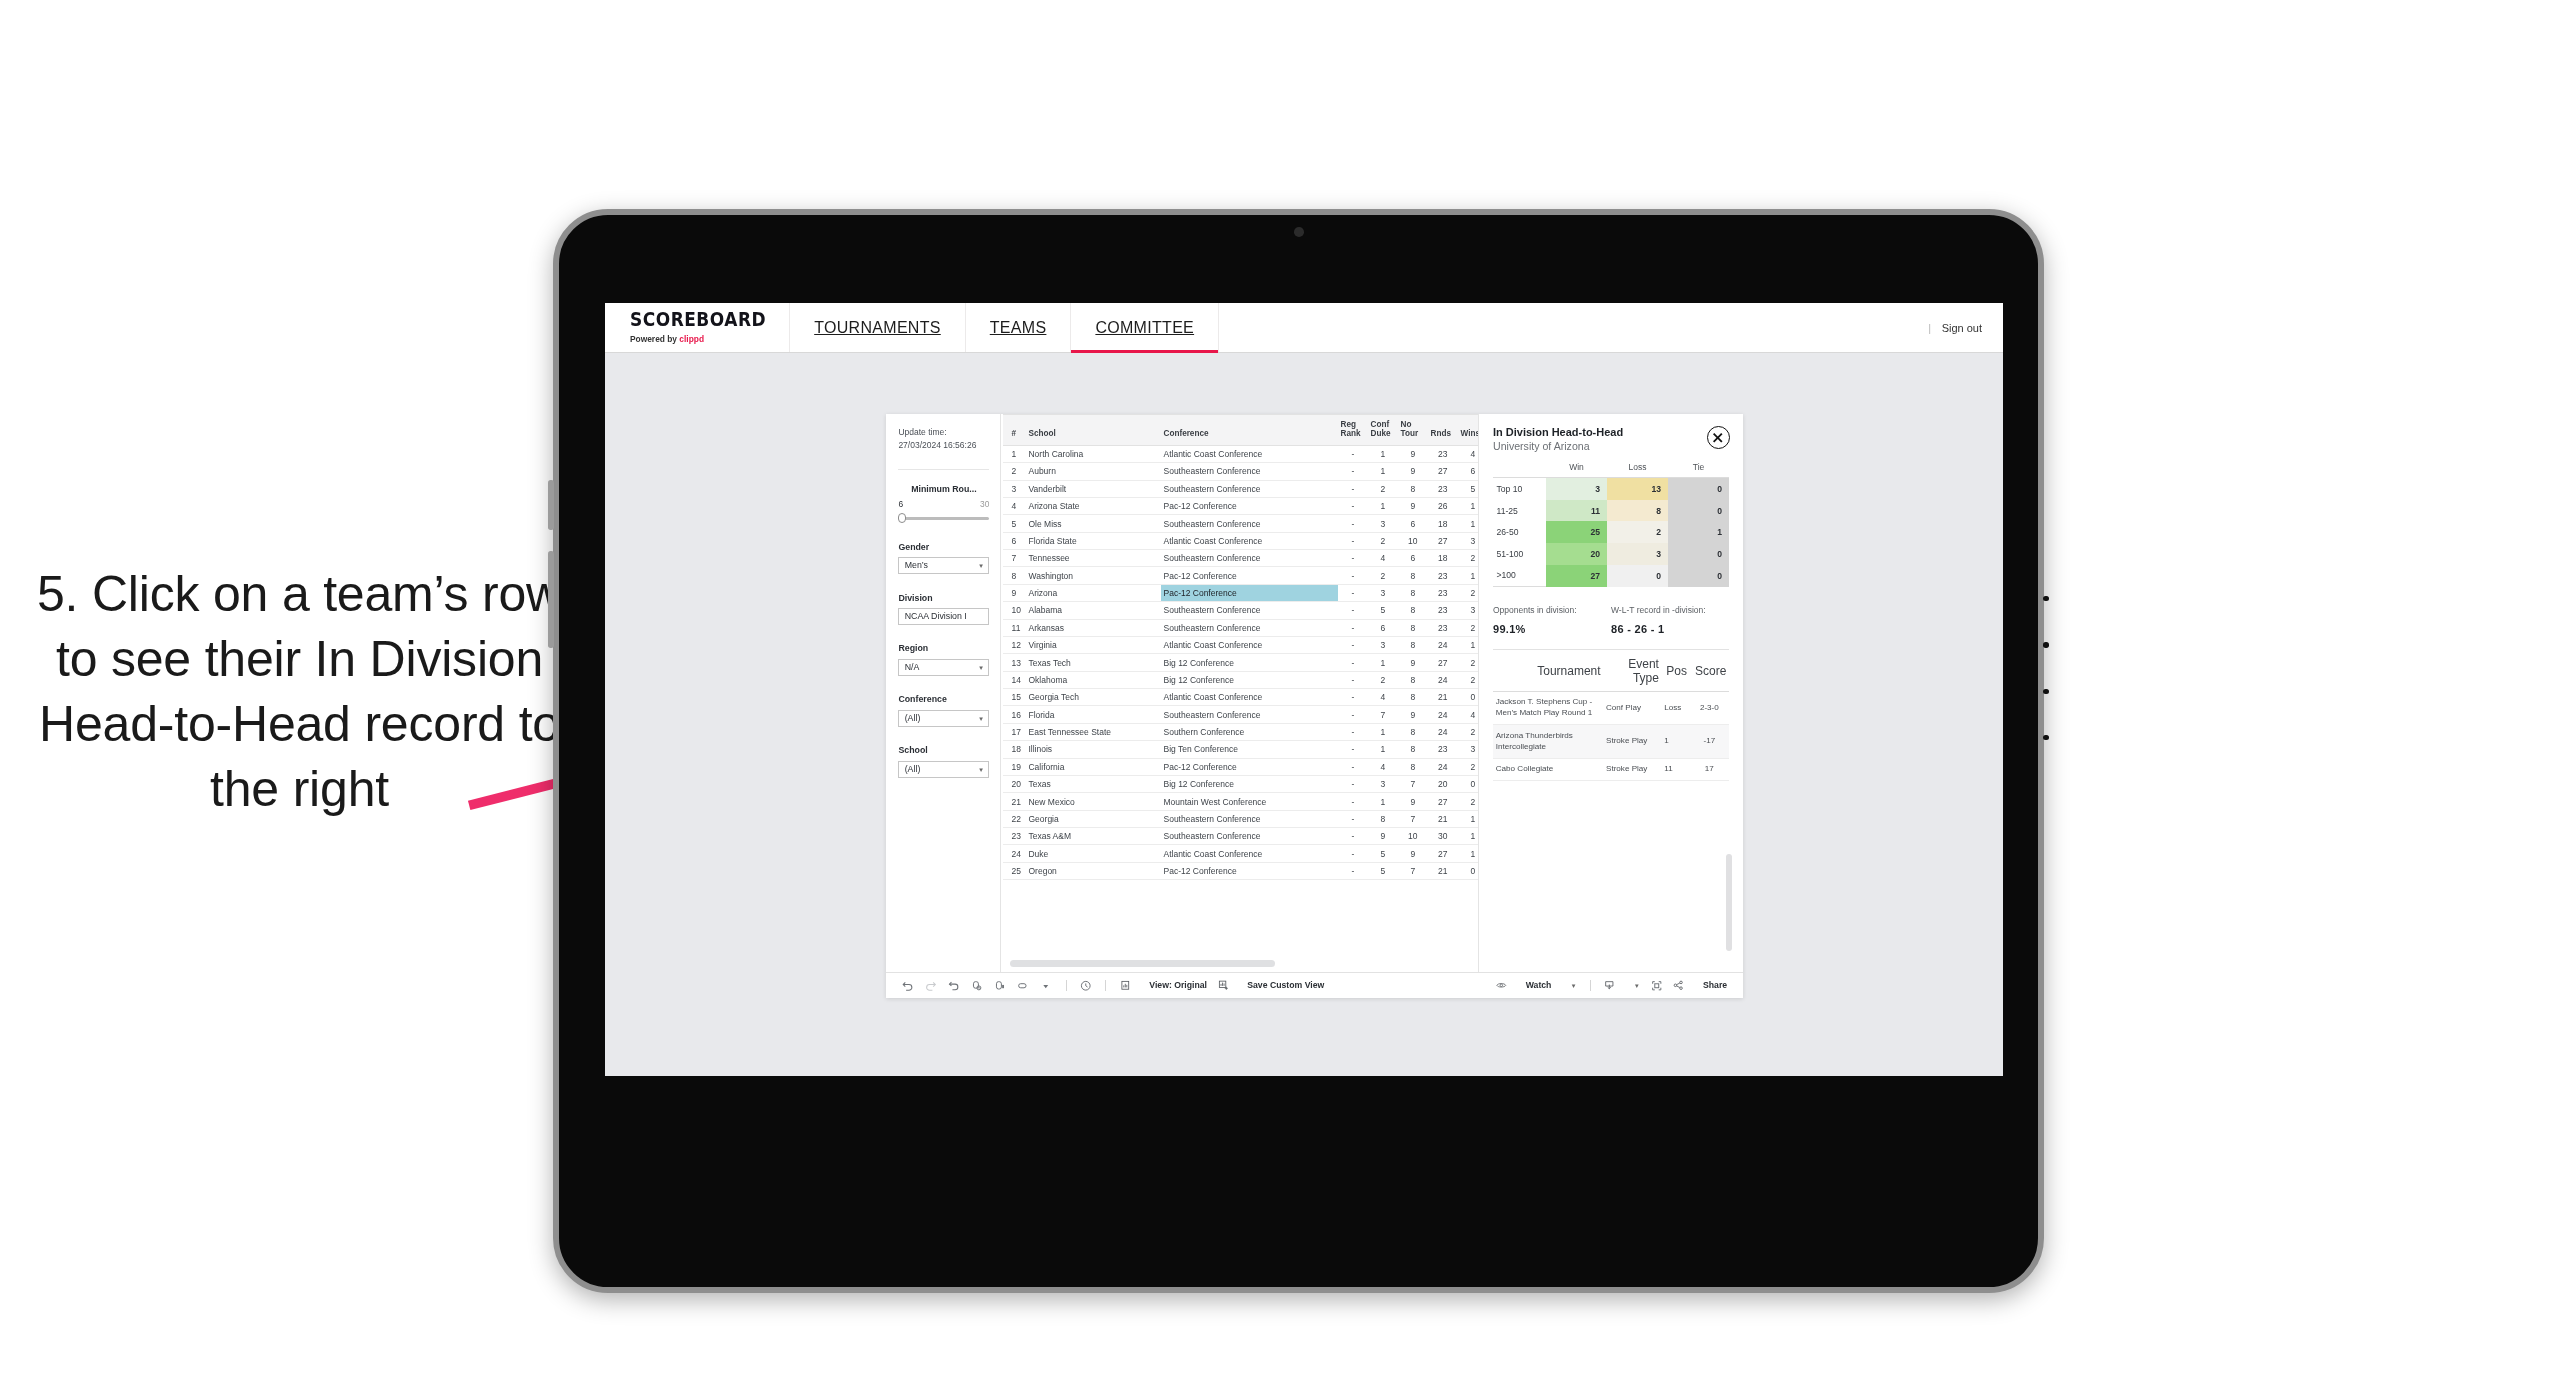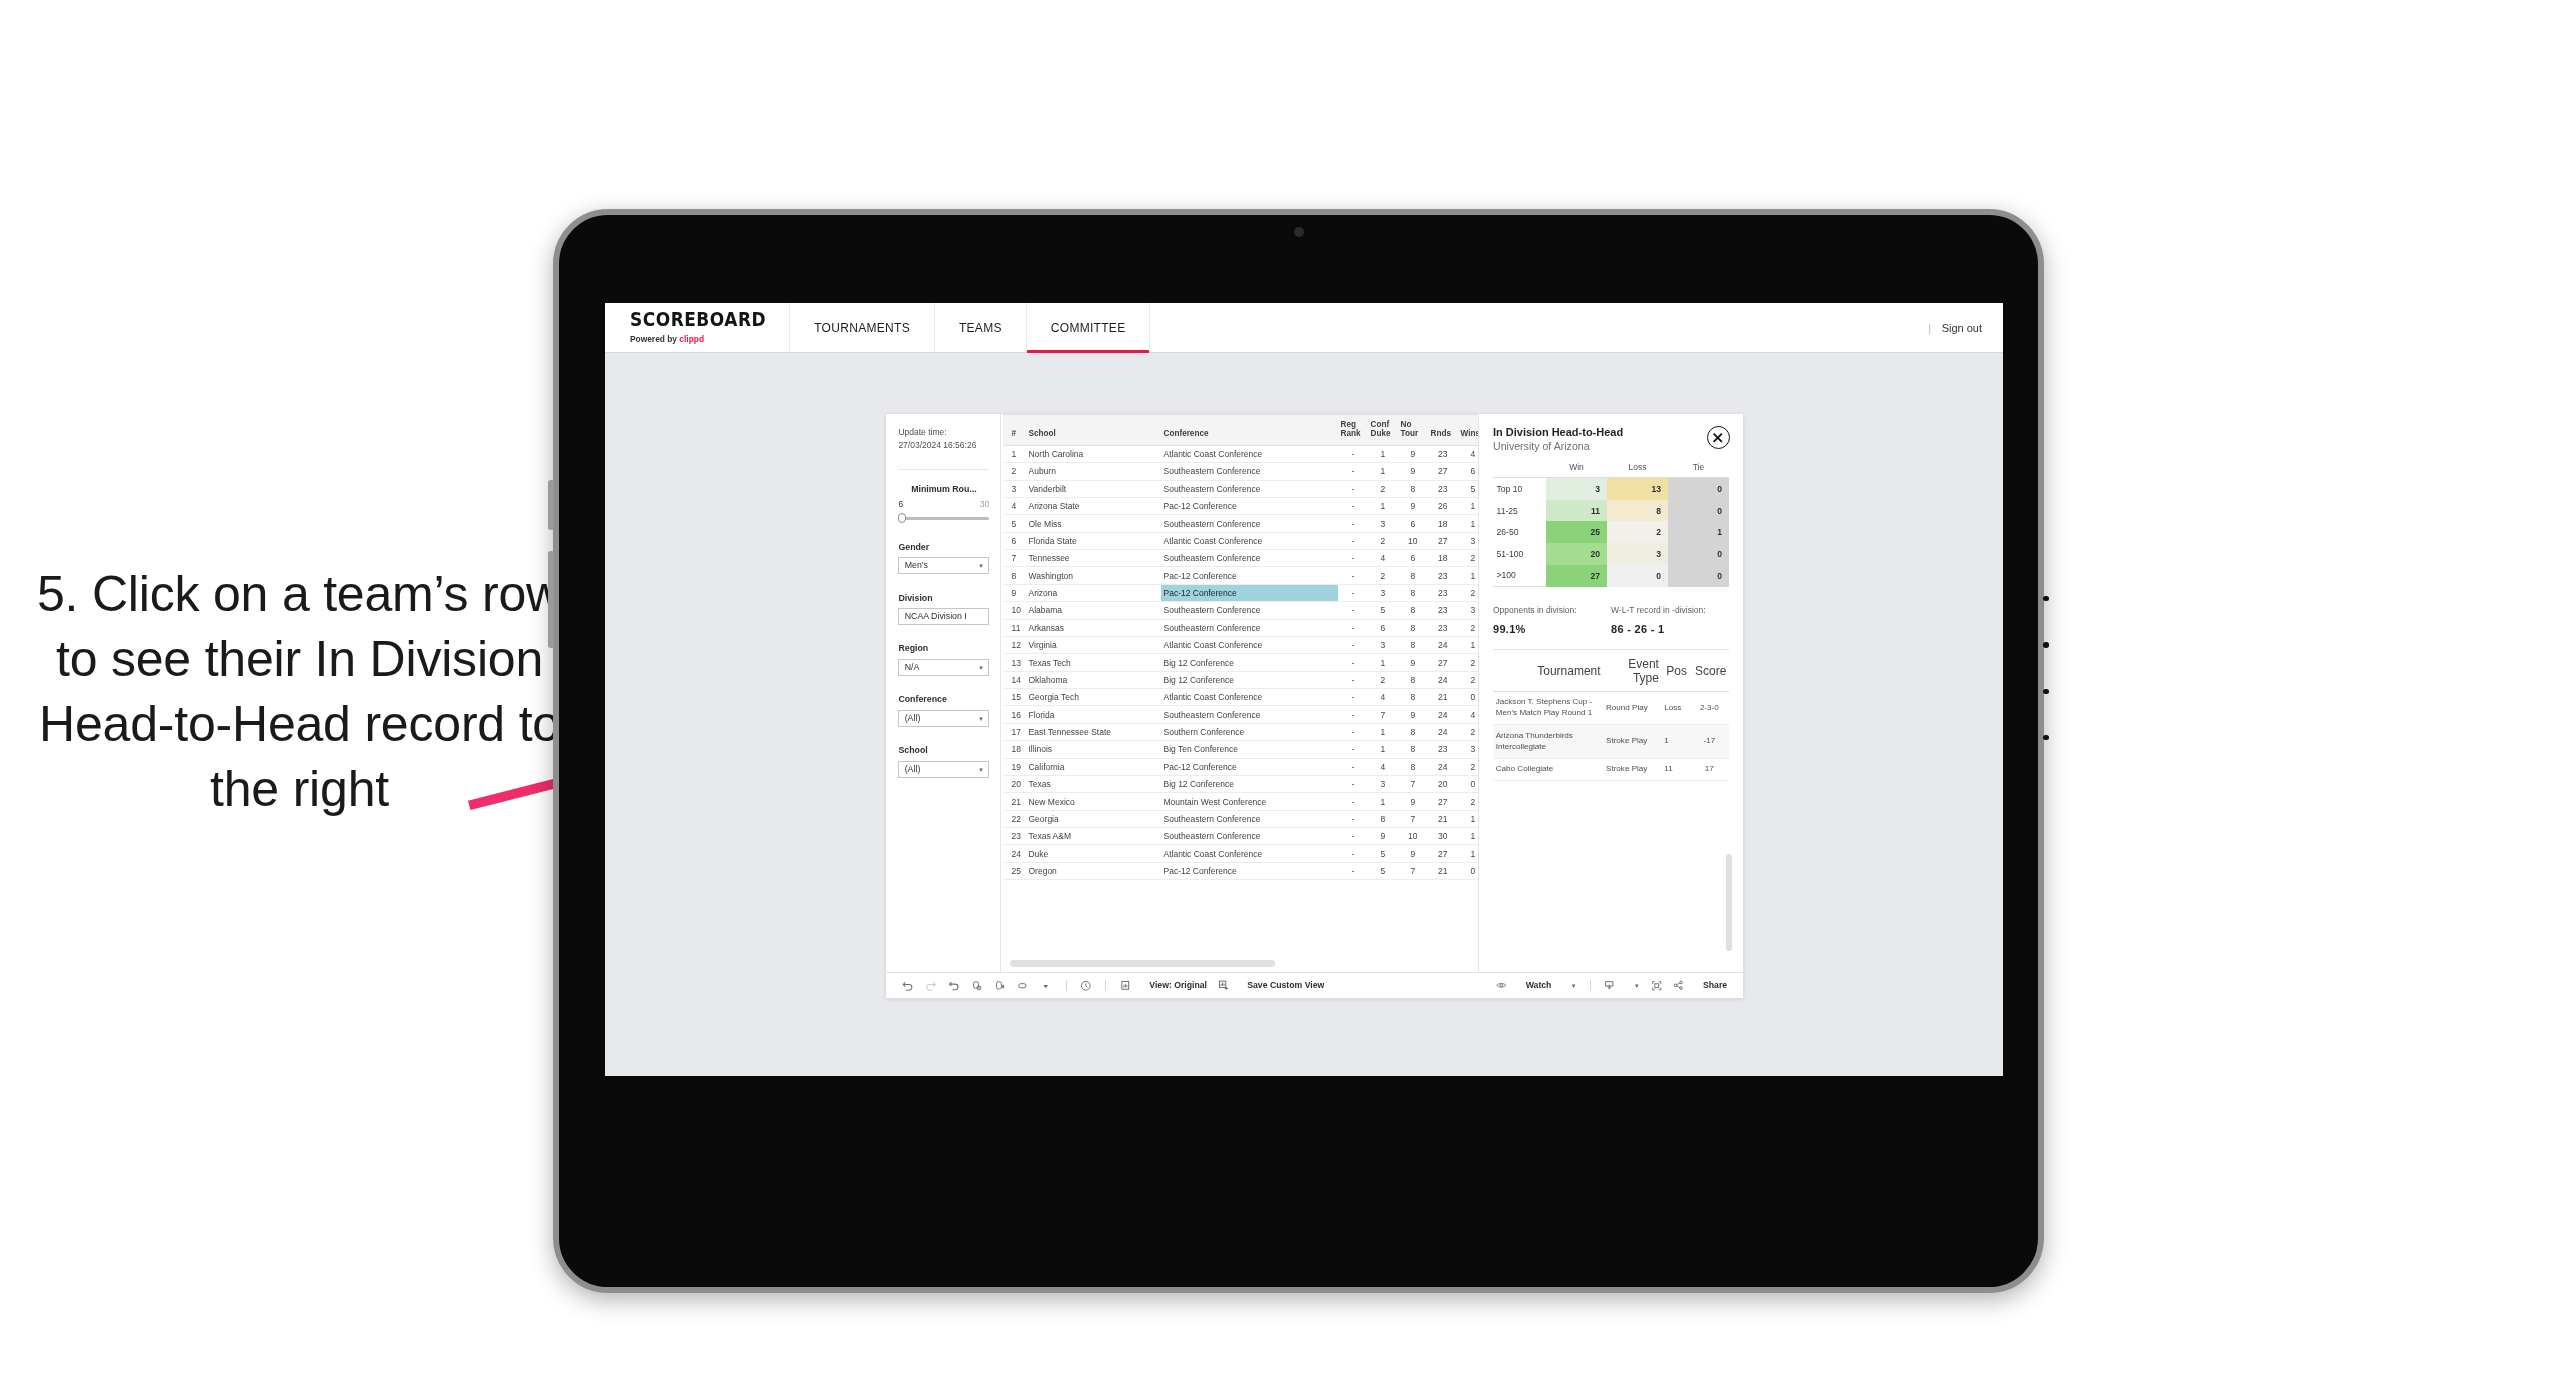--- a/index.html
+++ b/index.html
@@ -81,22 +81,22 @@
   }
   .brand-title {
     font-family: "DejaVu Sans", sans-serif;
     font-weight: 700; font-size: 17px; letter-spacing: 0.5px;
     color: #13131a; line-height: 1; transform: scaleY(1.12); transform-origin: left center;
   }
   .brand-sub { font-size: 8.4px; color: #333; margin-top: 5.3px; font-weight: 600; }
   .brand-sub b { color: #e8174a; font-weight: 700; }
   .nav-item {
     display: flex; align-items: center; padding: 0 24px;
-    font-size: 12px; color: #1d1d1d; letter-spacing: 0.3px;
-    border-right: 0.9px solid #eceaea; position: relative; cursor: pointer;
+    font-size: 16px; color: #1d1d1d; letter-spacing: 0.3px;
+    border-right: 0.9px solid #eceaea; position: relative; cursor: pointer; text-decoration: underline;
   }
   .nav-item.active::after {
     content: ""; position: absolute; left: 0; right: 0; bottom: -0.9px;
     height: 2.7px; background: #e8174a;
   }
   .topbar-spacer { flex: 1; }
   .signout-wrap {
     display: flex; align-items: center; padding-right: 21px;
     font-size: 11px; color: #333; gap: 10.6px;
   }
@@ -702,21 +702,21 @@
                   <tr>
                 <th class="tc-name">Tournament</th>
                 <th class="tc-type">Event Type</th>
                 <th class="tc-pos">Pos</th>
                 <th class="tc-score">Score</th>
               </tr>
                 </thead>
               <tbody id="tours-body">
                   <tr>
                     <td class="tc-name">Jackson T. Stephens Cup - Men’s Match Play Round 1</td>
-                    <td class="tc-type">Round Play</td>
+                    <td class="tc-type">Conf Play</td>
                     <td class="tc-pos">Loss</td>
                     <td class="tc-score">2-3-0</td>
                   </tr>
                   <tr class="alt">
                     <td class="tc-name">Arizona Thunderbirds Intercollegiate</td>
                     <td class="tc-type">Stroke Play</td>
                     <td class="tc-pos">1</td>
                     <td class="tc-score">-17</td>
                   </tr>
                   <tr>

